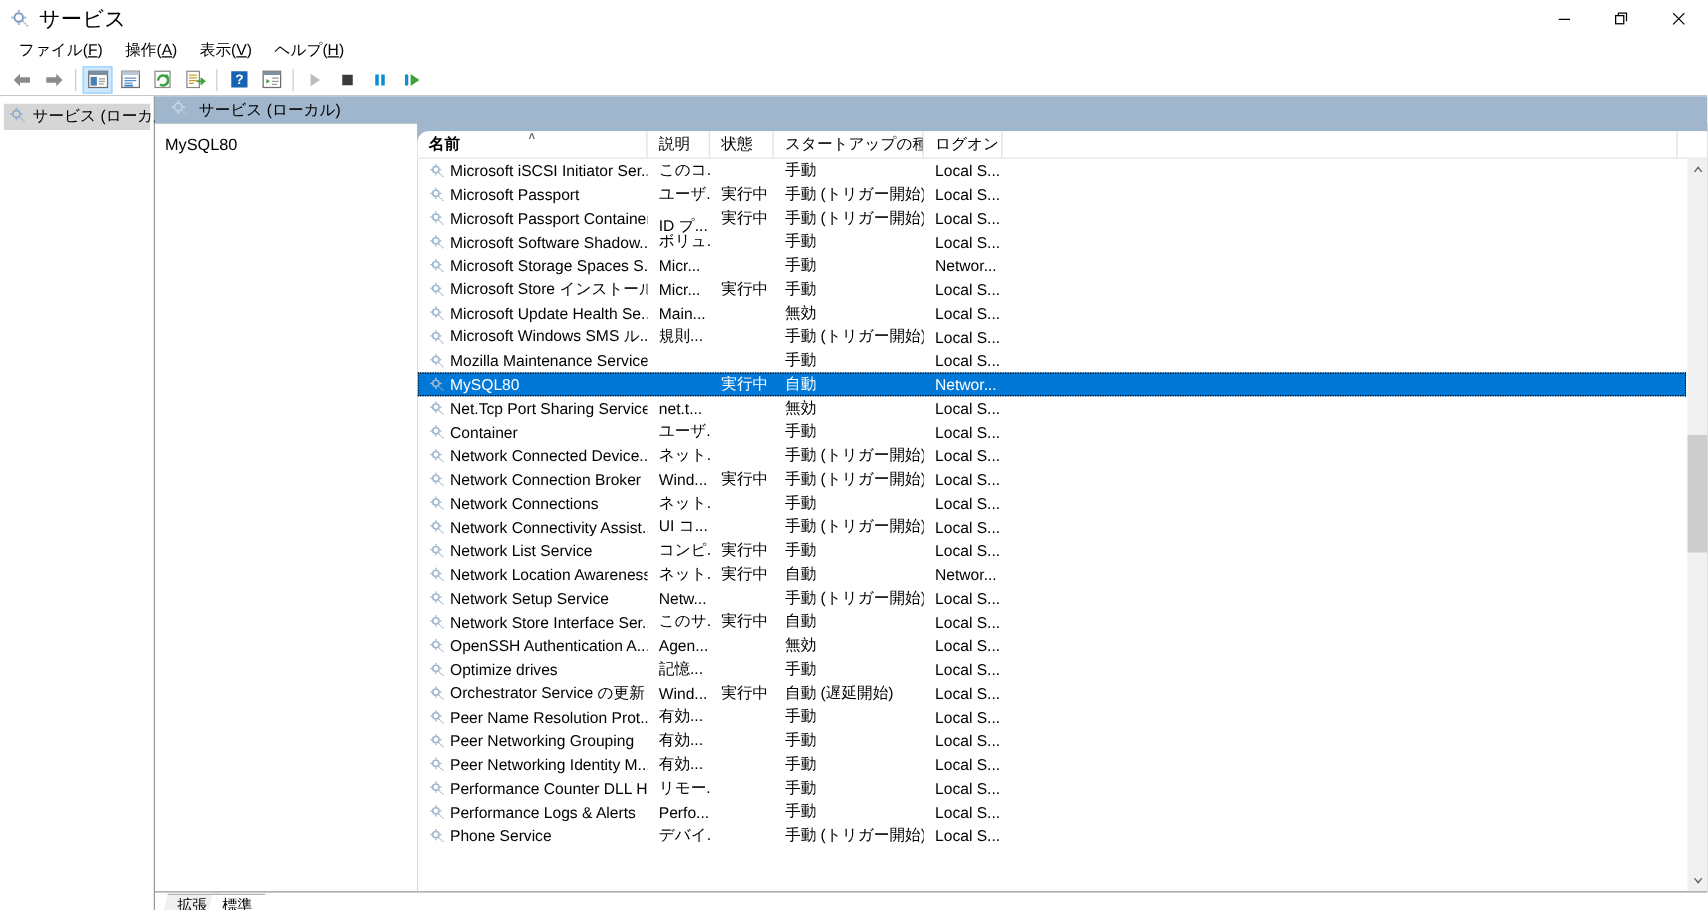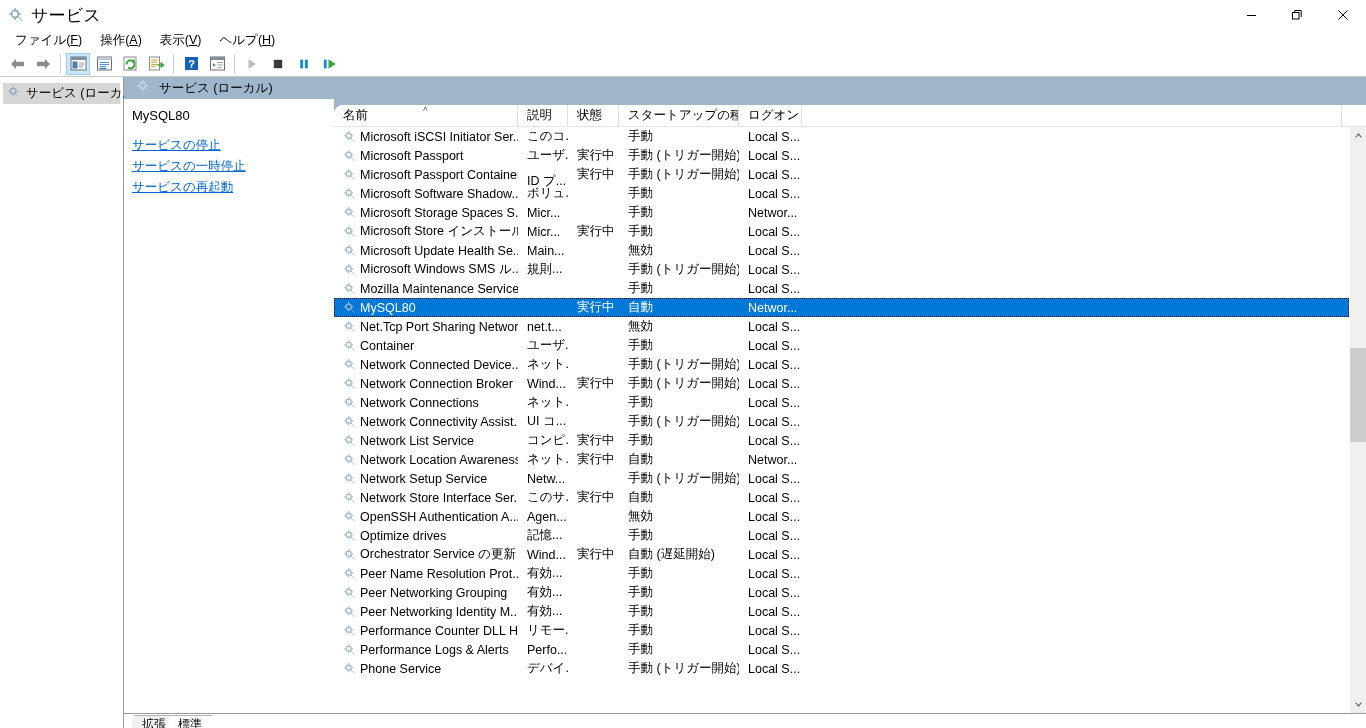--- a/index.html
+++ b/index.html
@@ -473,32 +473,27 @@
             </g>
         </svg>
       </span>
       <span class="ph-text">サービス (ローカル)</span>
     </div>
 
     <div id="pane-body">
 
       <div id="details">
         <div class="svc-title">MySQL80</div>
-        <div class="links">
-          <a>サービスの停止</a>
-          <a>サービスの一時停止</a>
-          <a>サービスの再起動</a>
-        </div>
       </div>
 
       <div id="listview-wrap">
         <div id="listview">
 
           <div id="list-header">
-              <div class="col" style="width: 184px;">
+              <div class="col" style="width: 184px; font-weight: bold;">
                 <span>名前</span>
                 <span class="sortmark">˄</span>
               </div>
               <div class="col" style="width: 50px;">
                 <span>説明</span>
               </div>
               <div class="col" style="width: 51px;">
                 <span>状態</span>
               </div>
               <div class="col" style="width: 120px;">
@@ -775,21 +770,21 @@
                           <rect x="1.4" y="6.3" width="1.9" height="1.5"></rect>
                           <rect x="10.7" y="6.3" width="1.9" height="1.5"></rect>
                         </g>
                         <g fill="#93aec8">
                           <rect x="9.9" y="9.9" width="1.3" height="1.3"></rect>
                           <rect x="11.5" y="11.5" width="1.3" height="1.3"></rect>
                           <rect x="13.1" y="13.1" width="1.3" height="1.3"></rect>
                         </g>
                       </svg>
                     </span>
-                    <span>Net.Tcp Port Sharing Networ</span>
+                    <span>Net.Tcp Port Sharing Service</span>
                   </div>
                   <div class="c-desc" style="width: 50px;">net.t...</div>
                   <div class="c-state" style="width: 51px;"></div>
                   <div class="c-startup" style="width: 120px;">無効</div>
                   <div class="c-logon" style="width: 63px;">Local S...</div>
                 </div>
                 <div class="row">
                   <div class="c-name" style="width: 184px;">
                     <span style="display: flex;">
                       <svg class="gear" width="13" height="13" viewBox="0 0 16 16">

